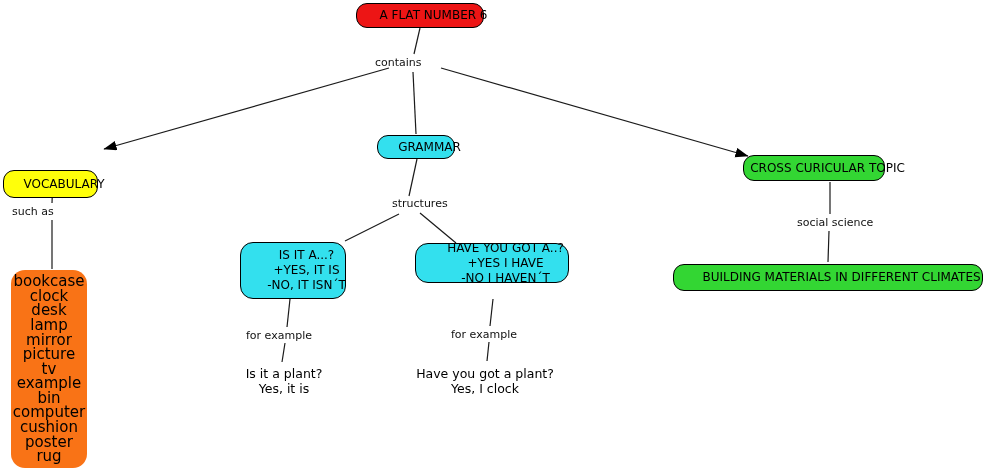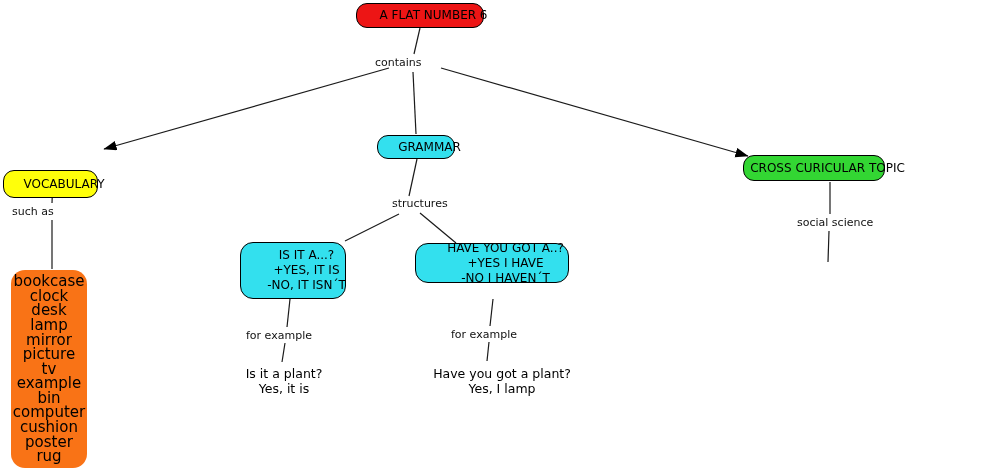--- a/index.html
+++ b/index.html
@@ -36,21 +36,21 @@
   .n-havegot{left:415px;top:243px;width:154px;height:40px;}
   .n-cross{left:743px;top:155px;width:142px;height:26px;}
   .n-building{left:673px;top:264px;width:310px;height:27px;}
   .l-contains{left:375px;top:56px;width:80px;}
   .l-suchas{left:12px;top:205px;width:80px;}
   .l-structures{left:392px;top:197px;width:84px;}
   .l-forex-l{left:246px;top:329px;width:80px;}
   .l-forex-r{left:451px;top:328px;width:80px;}
   .l-socsci{left:783px;top:216px;width:94px;margin-left:14px;}
   .t-exleft{left:229px;top:367px;width:110px;}
-  .t-exright{left:422px;top:367px;width:160px;}
+  .t-exright{left:405px;top:367px;width:160px;}
 </style>
 </head>
 <body>
 
 <div class="stage">
 
   <svg class="wires" viewBox="0 0 985 474">
     <defs>
       <marker id="arrow" markerWidth="13" markerHeight="10" refX="10.5" refY="4" orient="auto">
         <polygon points="0 0, 11 4, 0 8" fill="#000"></polygon>
@@ -86,20 +86,21 @@
     <div>+YES, IT IS</div>
     <div>-NO, IT ISN´T</div>
   </div>
 
   <div class="node multi n-havegot" style="background: rgb(51, 224, 238);">
     <div>HAVE YOU GOT A..?</div>
     <div>+YES I HAVE</div>
     <div>-NO I HAVEN´T</div>
   </div>
 
+  <div class="node n-building" style="background: rgb(51, 214, 51);">BUILDING MATERIALS IN DIFFERENT CLIMATES</div>
 
   <div class="listbox">
     <div>bookcase</div>
     <div>clock</div>
     <div>desk</div>
     <div>lamp</div>
     <div>mirror</div>
     <div>picture</div>
     <div>tv</div>
     <div>example</div>
@@ -116,16 +117,16 @@
   <div class="linklabel l-forex-l">for example</div>
   <div class="linklabel l-forex-r">for example</div>
   <div class="linklabel l-socsci">social science</div>
 
   <div class="plain t-exleft">
     <div>Is it a plant?</div>
     <div>Yes, it is</div>
   </div>
   <div class="plain t-exright">
     <div>Have you got a plant?</div>
-    <div>Yes, I lamp</div>
+    <div>Yes, I clock</div>
   </div>
 
 </div>
 
 </body></html>

